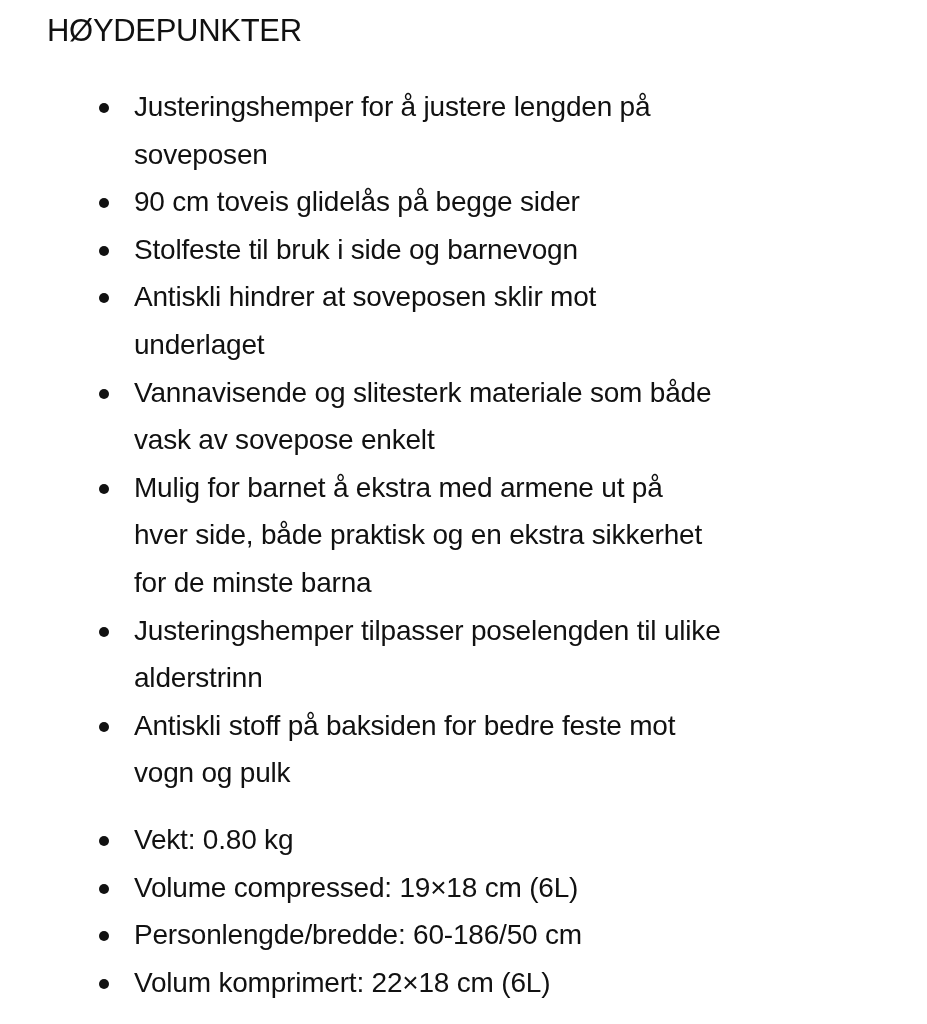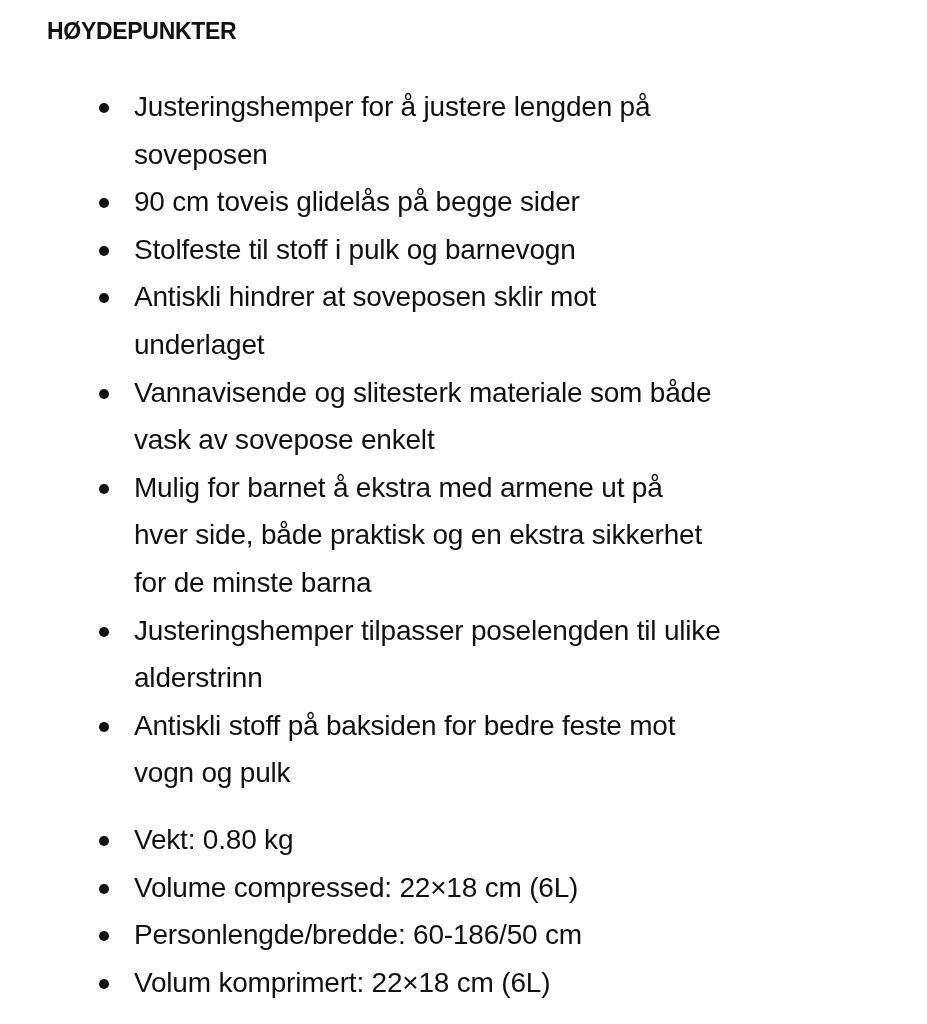--- a/index.html
+++ b/index.html
@@ -4,21 +4,21 @@
   <style>
     html, body { margin: 0; padding: 0; background: #ffffff; }
     body {
       width: 927px; height: 1024px; overflow: hidden;
       font-family: "Liberation Sans", sans-serif;
       color: #111111;
       position: relative;
     }
     .heading {
       position: absolute; left: 47px; top: 12px;
-      font-size: 23px; font-weight: 700; letter-spacing: -0.3px;
+      font-size: 31px; font-weight: 400; letter-spacing: -0.3px;
       margin: 0; line-height: 38px;
     }
     .list {
       position: absolute; left: 0; margin: 0; padding: 0; list-style: none;
       width: 781px;
     }
     .list-a { top: 83px; }
     .list-b { top: 816px; }
     .item {
       position: relative;
@@ -35,26 +35,26 @@
     }
   </style>
 </head>
 <body>
 
 <h2 class="heading">HØYDEPUNKTER</h2>
 
 <ul class="list list-a">
   <li class="item"><span class="bullet"></span><span>Justeringshemper for å justere lengden på soveposen</span></li>
   <li class="item"><span class="bullet"></span><span>90 cm toveis glidelås på begge sider</span></li>
-  <li class="item"><span class="bullet"></span><span>Stolfeste til stoff i pulk og barnevogn</span></li>
+  <li class="item"><span class="bullet"></span><span>Stolfeste til bruk i side og barnevogn</span></li>
   <li class="item"><span class="bullet"></span><span>Antiskli hindrer at soveposen sklir mot underlaget</span></li>
   <li class="item"><span class="bullet"></span><span>Vannavisende og slitesterk materiale som både vask av sovepose enkelt</span></li>
   <li class="item"><span class="bullet"></span><span>Mulig for barnet å ekstra med armene ut på hver side, både praktisk og en ekstra sikkerhet for de minste barna</span></li>
   <li class="item"><span class="bullet"></span><span>Justeringshemper tilpasser poselengden til ulike alderstrinn</span></li>
   <li class="item"><span class="bullet"></span><span>Antiskli stoff på baksiden for bedre feste mot vogn og pulk</span></li>
 </ul>
 
 <ul class="list list-b">
   <li class="item"><span class="bullet"></span><span>Vekt: 0.80 kg</span></li>
-  <li class="item"><span class="bullet"></span><span>Volume compressed: 22×18 cm (6L)</span></li>
+  <li class="item"><span class="bullet"></span><span>Volume compressed: 19×18 cm (6L)</span></li>
   <li class="item"><span class="bullet"></span><span>Personlengde/bredde: 60-186/50 cm</span></li>
   <li class="item"><span class="bullet"></span><span>Volum komprimert: 22×18 cm (6L)</span></li>
 </ul>
 
 </body></html>

